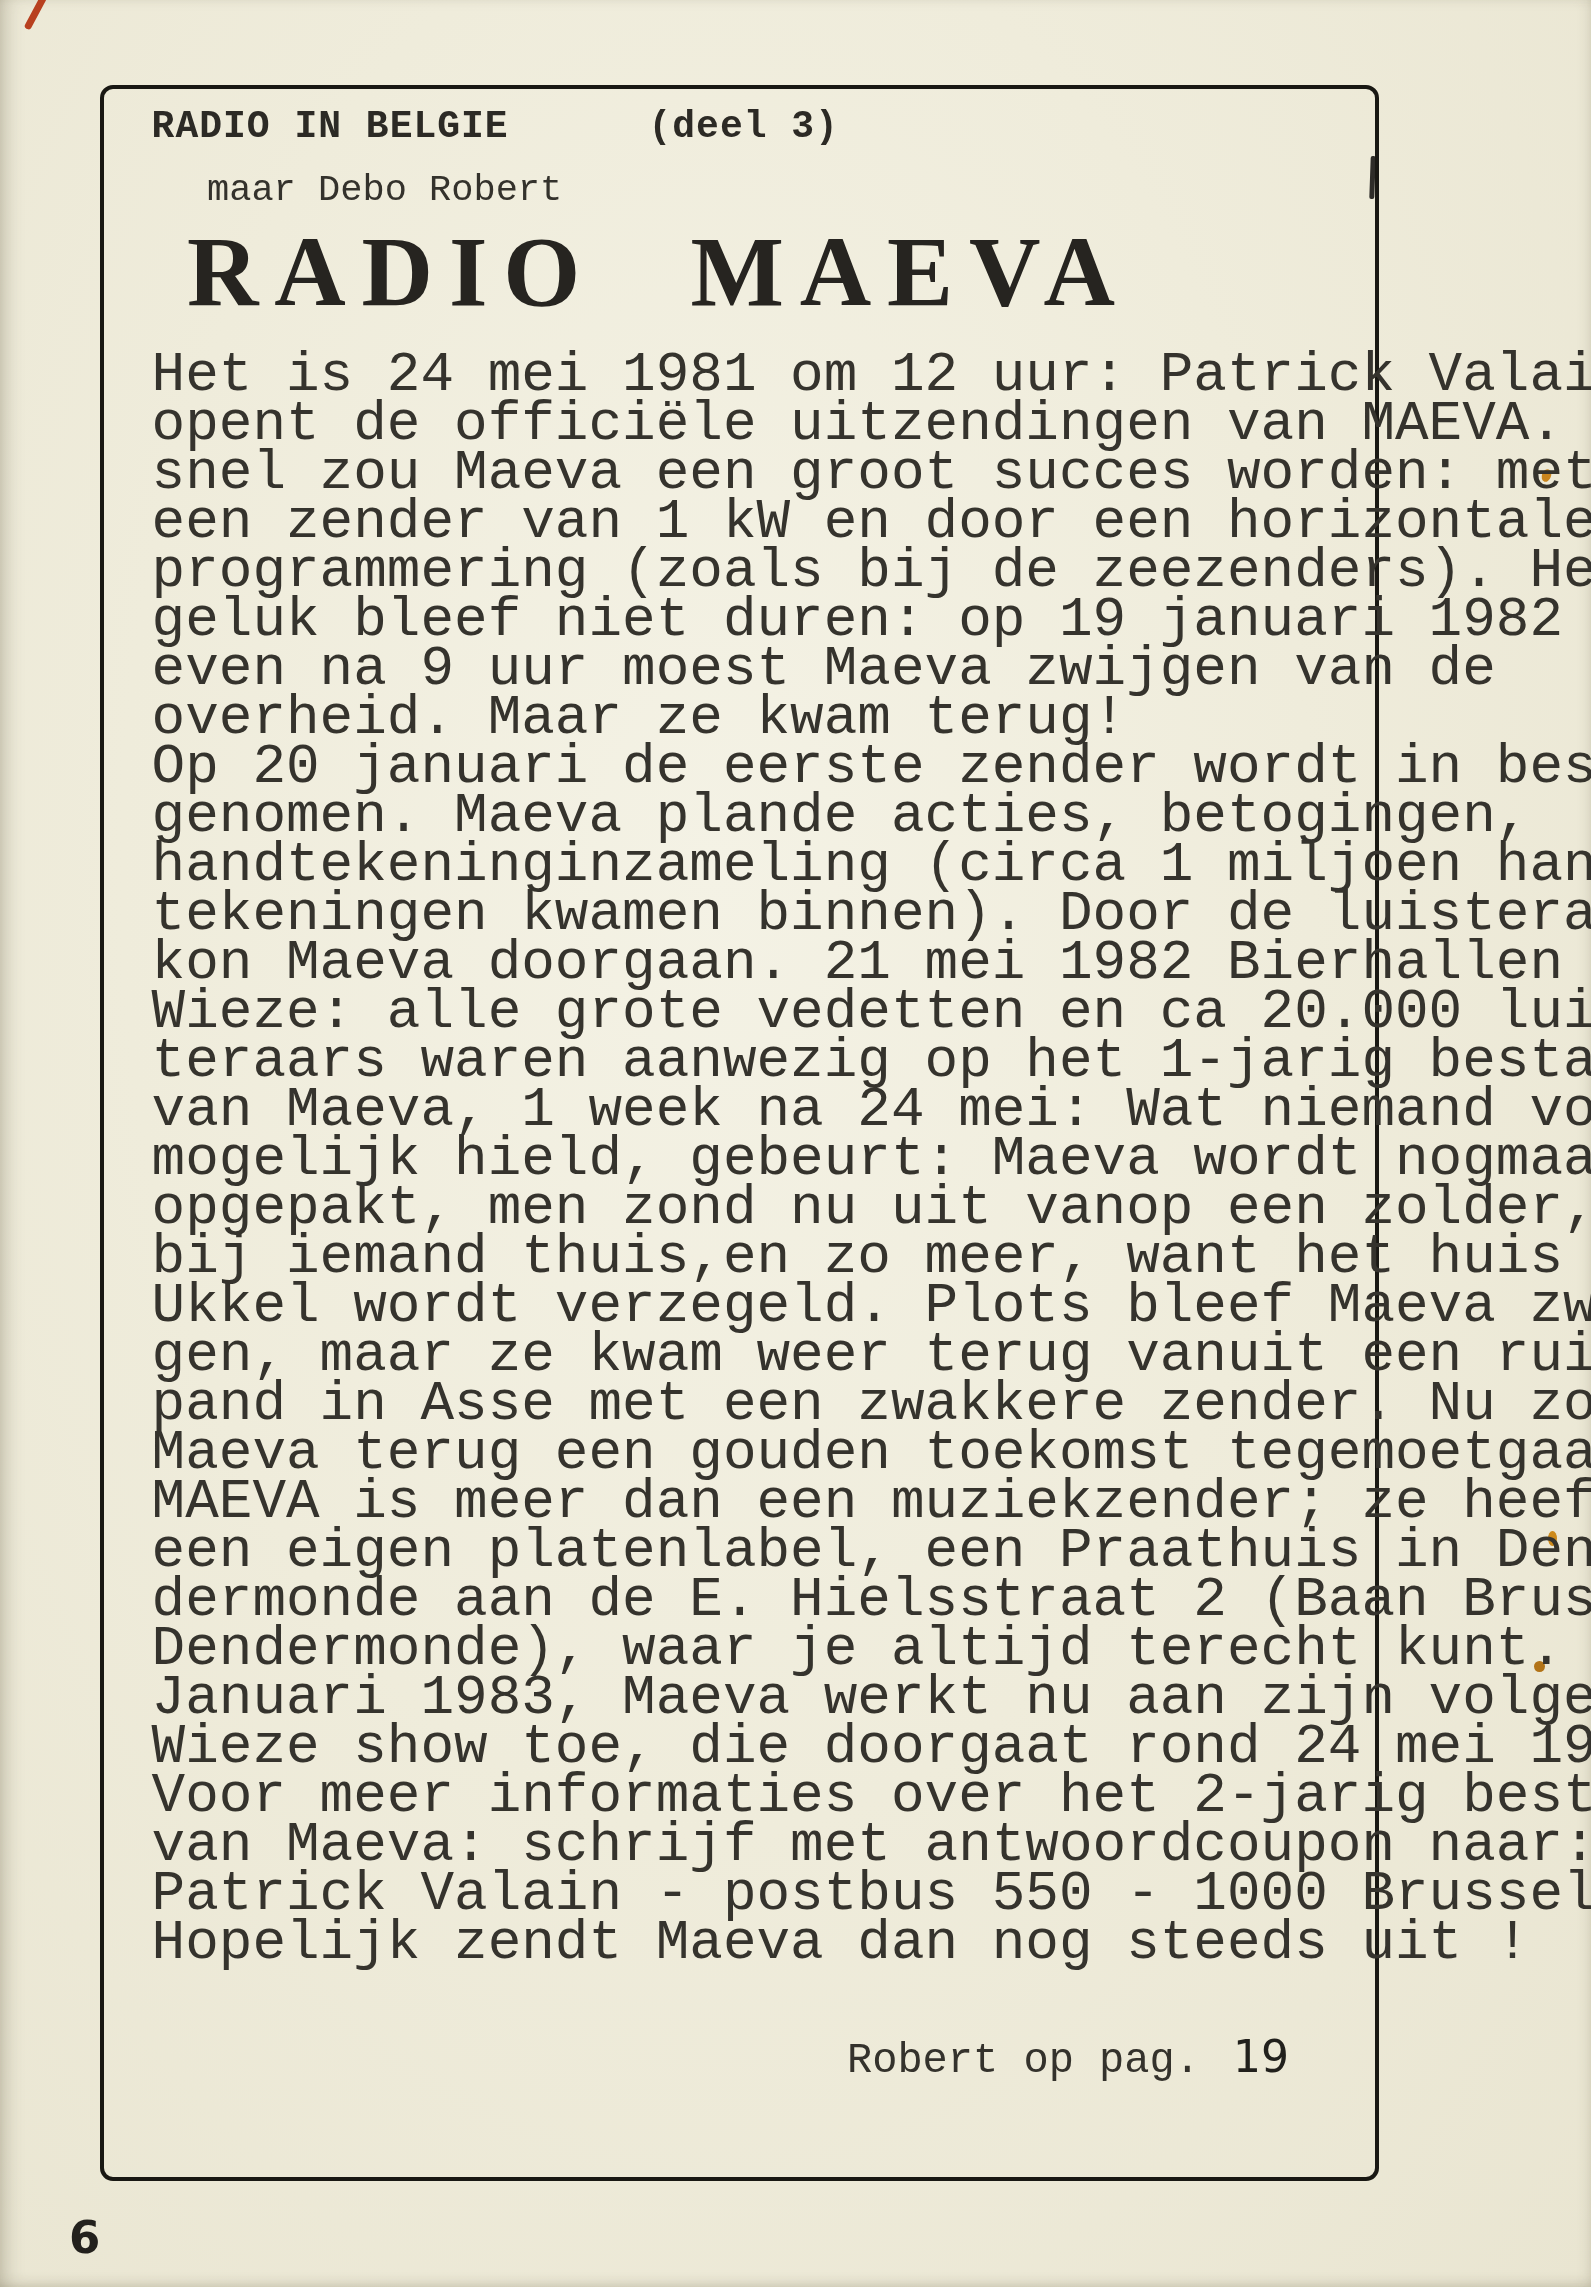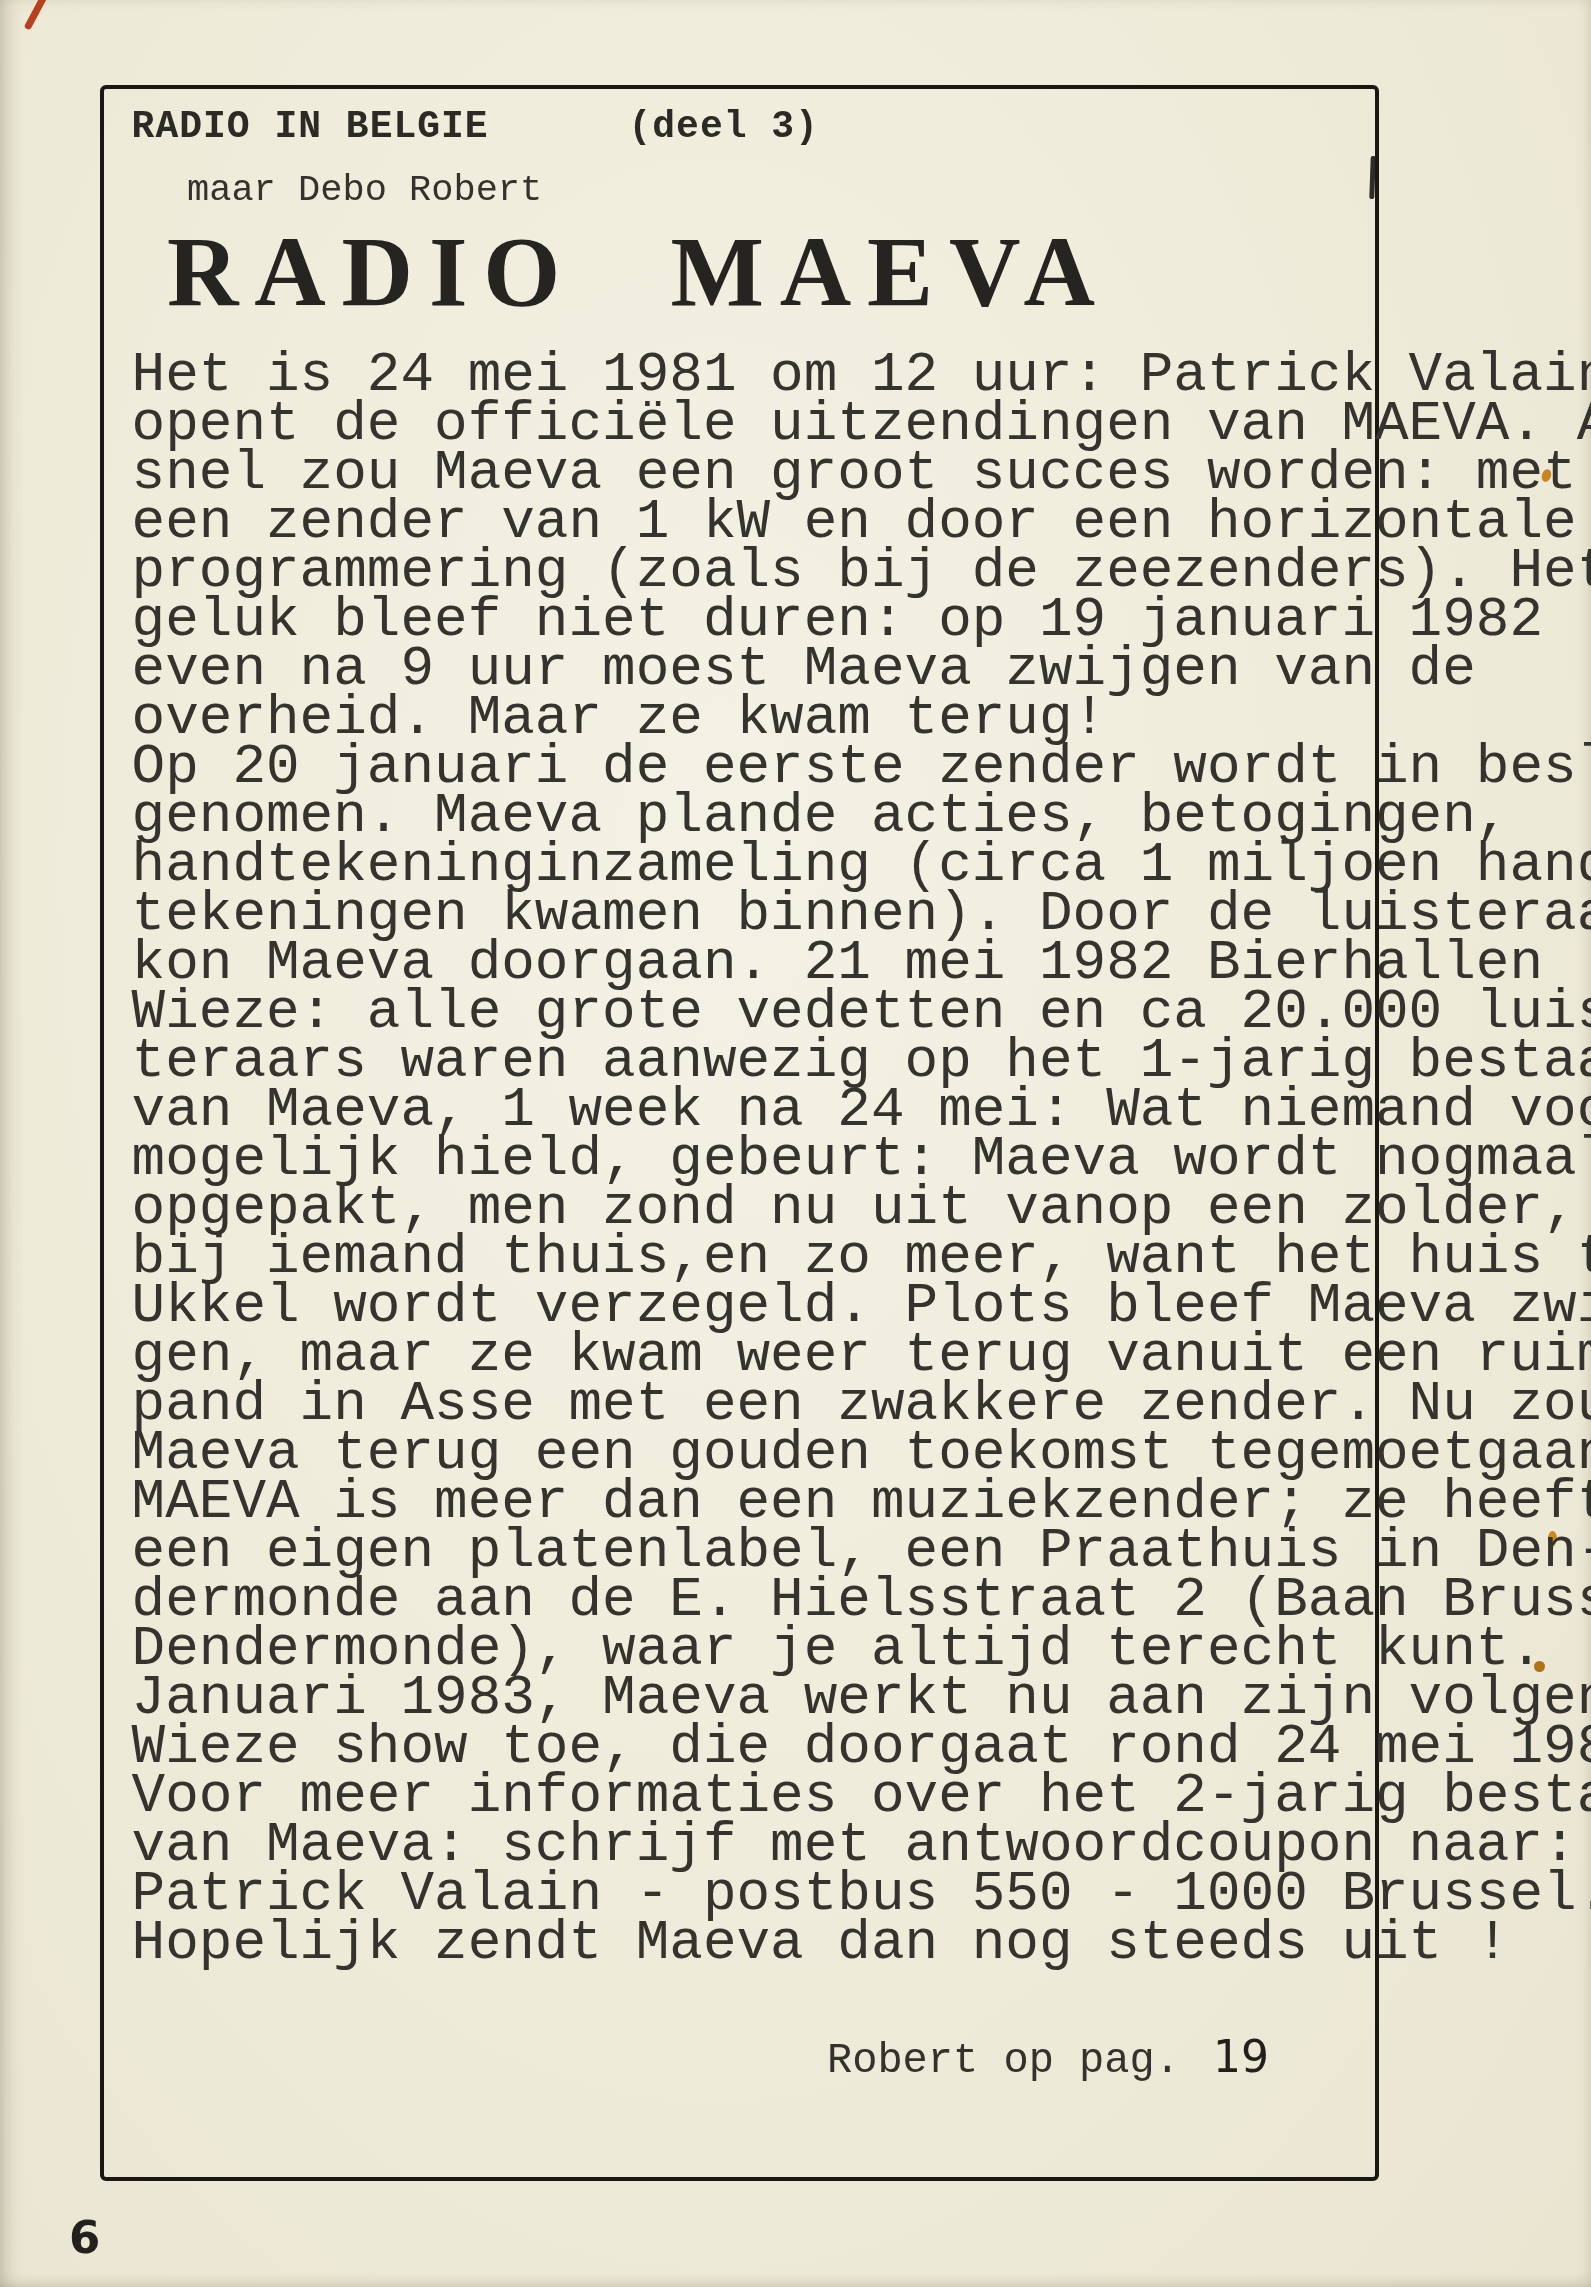--- a/index.html
+++ b/index.html
@@ -16,22 +16,23 @@
     box-shadow: inset 13.8px 0 19.7px -9.9px rgba(70,60,35,0.28),
                 inset -9.9px 0 15.8px -9.9px rgba(70,60,35,0.20),
                 inset 0 -9.9px 15.8px -9.9px rgba(70,60,35,0.18);
     overflow: hidden;
   }
   .frame {
     position: absolute;
     left: 100px; top: 85px;
     width: 1279px; height: 2096px;
     border: 4.9px solid #191813;
-    border-radius: 6px;
+    border-radius: 13px;
     box-sizing: border-box;
+    padding-left: 20px;
   }
   .series-line {
     margin: 15.8px 0 0 27.6px;
     font-size: 38px;
     font-weight: bold;
     letter-spacing: 1px;
     color: #2c2a25;
     white-space: nowrap;
   }
   .series-part { margin-left: 116px; }

